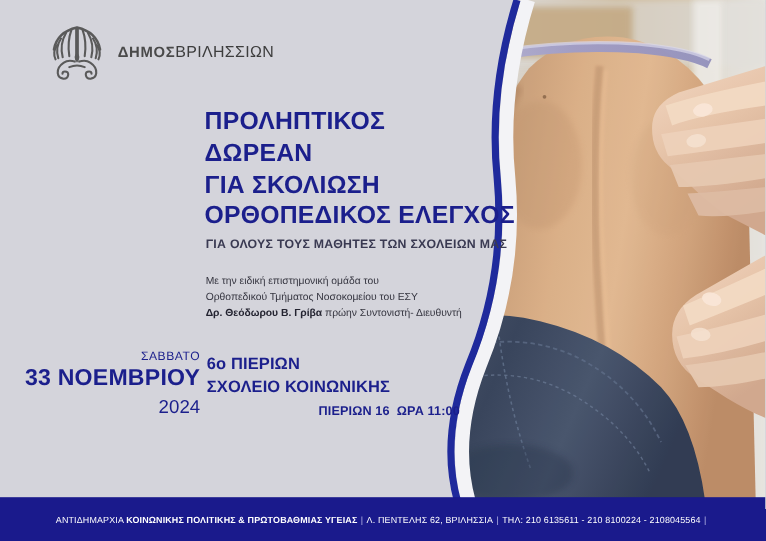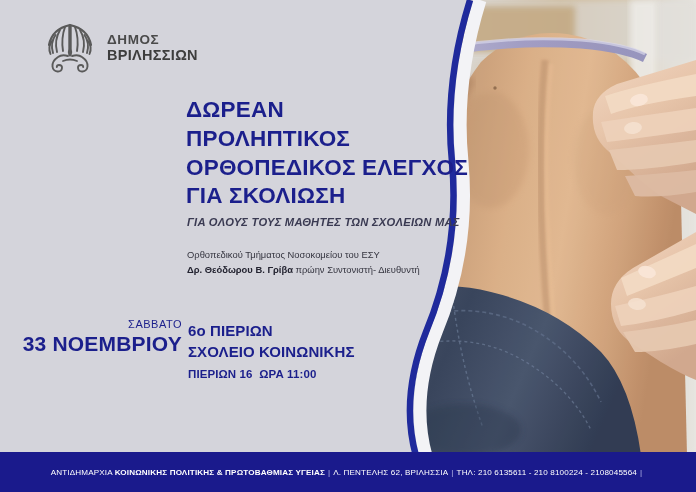--- a/index.html
+++ b/index.html
@@ -18,37 +18,36 @@
   .photo svg{display:block;width:301px;height:455px;}
 
   
   .divider{position:absolute;left:380px;top:0;width:180px;height:456px;pointer-events:none;}
   .divider svg{display:block;width:180px;height:456px;}
 
   
   .logo{position:absolute;left:42px;top:20px;display:flex;align-items:center;gap:9px;}
   .logo-mark{width:56px;height:56px;flex:0 0 56px;}
   .logo-mark svg{display:block;width:56px;height:56px;}
-  .logo-text{display:flex;flex-direction:column;line-height:1.12;}
+  .logo-text{display:flex;flex-direction:row;line-height:1.12;}
   .logo-text .l1{font-size:13.5px;font-weight:700;color:#4a4a4a;letter-spacing:.6px;}
-  .logo-text .l2{font-size:14.5px;font-weight:700;color:#3d3d3d;letter-spacing:.3px;}
+  .logo-text .l2{font-size:14.5px;font-weight:400;color:#3d3d3d;letter-spacing:.3px;}
 
   
   .headline{
     position:absolute;left:186px;top:96px;width:300px;
     color:#1b1f8c;font-weight:700;font-size:22.5px;line-height:1.28;
     letter-spacing:.2px;
   }
   .headline div{white-space:nowrap;}
 
   .subhead{
     position:absolute;left:187px;top:216px;width:300px;
     color:#3a3a52;font-size:11.2px;font-weight:600;letter-spacing:.25px;
     white-space:nowrap;
-    font-style:italic;
   }
 
   
   .doctor{
     position:absolute;left:187px;top:248px;width:270px;
     color:#34343f;font-size:9.4px;line-height:1.55;
   }
   .doctor b{font-weight:700;color:#232330;}
 
   
@@ -56,21 +55,21 @@
     position:absolute;left:10px;top:318px;width:172px;text-align:right;
     color:#1b1f8c;
   }
   .date .d-day{font-size:11px;font-weight:400;letter-spacing:.5px;line-height:1.1;}
   .date .d-main{font-size:21px;font-weight:700;letter-spacing:.2px;line-height:1.28;margin-top:1px;}
   .date .d-year{font-size:17px;font-weight:400;line-height:1.25;margin-top:1px;}
 
   
   .venue{position:absolute;left:188px;top:320px;width:230px;color:#1b1f8c;}
   .venue .v1{font-size:15px;font-weight:700;line-height:1.42;letter-spacing:.1px;white-space:nowrap;}
-  .venue .v2{font-size:11.5px;font-weight:700;margin-top:5px;letter-spacing:.1px;white-space:nowrap;}
+  .venue .v2{font-size:11.5px;font-weight:700;margin-top:5px;letter-spacing:.1px;white-space:nowrap;text-align:right;}
   .venue .v2 .strong{font-weight:700;}
 
   
   .footer{
     position:absolute;left:0;top:452px;width:696px;height:40px;
     background:#1a1a8c;display:flex;align-items:center;justify-content:center;
   }
   .footer .ftxt{
     color:#ffffff;font-size:8.1px;letter-spacing:.15px;white-space:nowrap;font-weight:400;
   }
@@ -219,36 +218,38 @@
         </g>
       </svg>
     </span>
     <span class="logo-text">
       <span class="l1">ΔΗΜΟΣ</span>
       <span class="l2">ΒΡΙΛΗΣΣΙΩΝ</span>
     </span>
   </div>
 
   <div class="headline">
+    <div>ΠΡΟΛΗΠΤΙΚΟΣ</div>
     <div>ΔΩΡΕΑΝ</div>
-    <div>ΠΡΟΛΗΠΤΙΚΟΣ</div>
+    <div>ΓΙΑ ΣΚΟΛΙΩΣΗ</div>
     <div>ΟΡΘΟΠΕΔΙΚΟΣ ΕΛΕΓΧΟΣ</div>
-    <div>ΓΙΑ ΣΚΟΛΙΩΣΗ</div>
   </div>
 
   <div class="subhead">ΓΙΑ ΟΛΟΥΣ ΤΟΥΣ ΜΑΘΗΤΕΣ ΤΩΝ ΣΧΟΛΕΙΩΝ ΜΑΣ</div>
 
   <div class="doctor">
+    <div>Με την ειδική επιστημονική ομάδα του</div>
     <div>Ορθοπεδικού Τμήματος Νοσοκομείου του ΕΣΥ</div>
     <div><b>Δρ. Θεόδωρου Β. Γρίβα</b><span> πρώην Συντονιστή- Διευθυντή</span></div>
   </div>
 
   <div class="date">
     <div class="d-day">ΣΑΒΒΑΤΟ</div>
     <div class="d-main">33 ΝΟΕΜΒΡΙΟΥ</div>
+    <div class="d-year">2024</div>
   </div>
 
   <div class="venue">
     <div class="v1">6ο ΠΙΕΡΙΩΝ</div>
     <div class="v1">ΣΧΟΛΕΙΟ ΚΟΙΝΩΝΙΚΗΣ</div>
     <div class="v2"><span>ΠΙΕΡΙΩΝ 16</span>&nbsp;&nbsp;<span class="strong">ΩΡΑ 11:00</span></div>
   </div>
 
   <div class="footer">
     <div class="ftxt">

